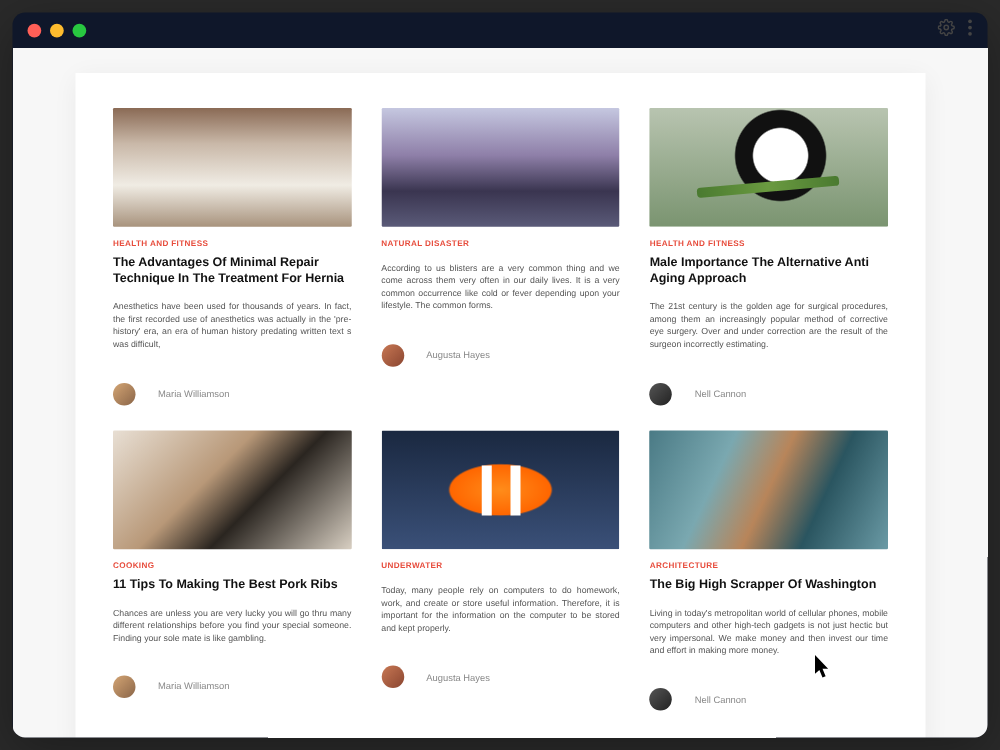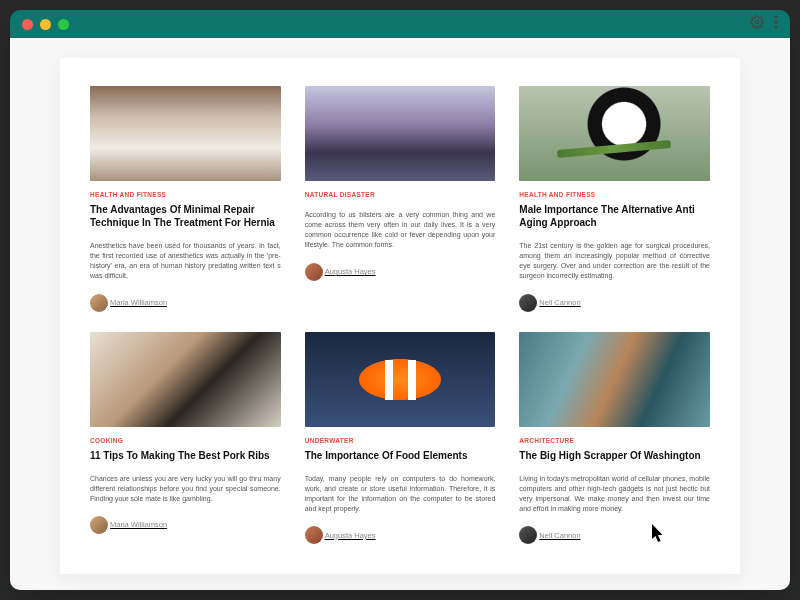--- a/index.html
+++ b/index.html
@@ -1,34 +1,34 @@
 <!DOCTYPE html>
 <html><head>
 <meta charset="utf-8">
 <style>
 * { margin: 0; padding: 0; box-sizing: border-box; }
 body { font-family: -apple-system, BlinkMacSystemFont, "Segoe UI", Helvetica, Arial, sans-serif; background: #2a2a2a; padding: 10px; }
-.window { background: #0f766e; border-radius: 10px; width: 780px; height: 580px; margin: 0 auto; overflow: hidden; box-shadow: 0 10px 40px rgba(0,0,0,0.3); display: flex; flex-direction: column; }
+.window { background: #0f172a; border-radius: 10px; width: 780px; height: 580px; margin: 0 auto; overflow: hidden; box-shadow: 0 10px 40px rgba(0,0,0,0.3); display: flex; flex-direction: column; }
 .titlebar { height: 28px; display: flex; align-items: center; padding: 0 12px; justify-content: space-between; }
 .traffic-lights { display: flex; gap: 7px; }
 .traffic-light { width: 11px; height: 11px; border-radius: 50%; }
 .tl-red { background: #ff5f57; }
 .tl-yellow { background: #febc2e; }
 .tl-green { background: #28c840; }
 .titlebar-right { display: flex; gap: 10px; align-items: center; color: #555; }
 .gear, .dots { cursor: pointer; }
 .content-area { flex: 1; overflow-y: auto; background: #f7f7f7; padding: 20px 50px; }
 .card-surface { background: #fff; padding: 28px 30px 30px; box-shadow: 0 4px 20px rgba(0,0,0,0.06); }
 .grid { display: grid; grid-template-columns: repeat(3, 1fr); gap: 20px 24px; }
 .card { display: flex; flex-direction: column; }
 .card-img { width: 100%; height: 95px; background: #ddd; border-radius: 1px; overflow: hidden; position: relative; }
 .category { font-size: 6.5px; font-weight: 700; letter-spacing: 0.3px; color: #e74c3c; text-transform: uppercase; margin-top: 10px; }
 .card-title { font-size: 10px; font-weight: 800; color: #111; margin-top: 5px; line-height: 1.3; }
 .card-body { font-size: 7px; color: #555; margin-top: 12px; line-height: 1.45; text-align: justify; }
-.author-row { display: flex; align-items: center; gap: 2px; margin-top: 12px; text-decoration: underline; }
+.author-row { display: flex; align-items: center; gap: 18px; margin-top: 24px; }
 .avatar { width: 18px; height: 18px; border-radius: 50%; background: #888; }
 .author-name { font-size: 7.5px; color: #888; }
 .content-area::-webkit-scrollbar { width: 0; }
 .cursor { position: fixed; pointer-events: none; }
 
 .img-bed { background: linear-gradient(180deg, #8a6a55 0%, #c9b8a8 30%, #f0ece4 65%, #a8937d 100%); }
 .img-mountain { background: linear-gradient(180deg, #c5c7e0 0%, #8e7fa8 40%, #3a3550 70%, #5a5a78 100%); }
 .img-panda { background: radial-gradient(circle at 55% 40%, #fff 0%, #fff 18%, #111 19%, #111 30%, transparent 31%), linear-gradient(180deg, #b8c4b0 0%, #7a9470 100%); }
 .img-cook { background: linear-gradient(135deg, #e8dfd4 0%, #b89878 40%, #2a2520 60%, #d8cfc2 100%); }
 .img-fish { background: radial-gradient(ellipse at 50% 50%, #ff8c1a 0%, #ff6600 30%, transparent 31%), linear-gradient(180deg, #1a2840 0%, #3a5078 100%); }
@@ -120,21 +120,20 @@
       <div class="author-name">Maria Williamson</div>
     </div>
           </div>
           <div class="card">
     <div class="card-img img-fish">
 
       <div class="fish-stripe" style="left:42%"></div>
               <div class="fish-stripe" style="left:54%"></div>
     </div>
     <div class="category">UNDERWATER</div>
-    <div class="card-title">The Importance Of Food Elements</div>
     <div class="card-body">Today, many people rely on computers to do homework, work, and create or store useful information. Therefore, it is important for the information on the computer to be stored and kept properly.</div>
     <div class="author-row">
       <div class="avatar avatar-b"></div>
       <div class="author-name">Augusta Hayes</div>
     </div>
           </div>
           <div class="card">
     <div class="card-img img-building">
       
       

